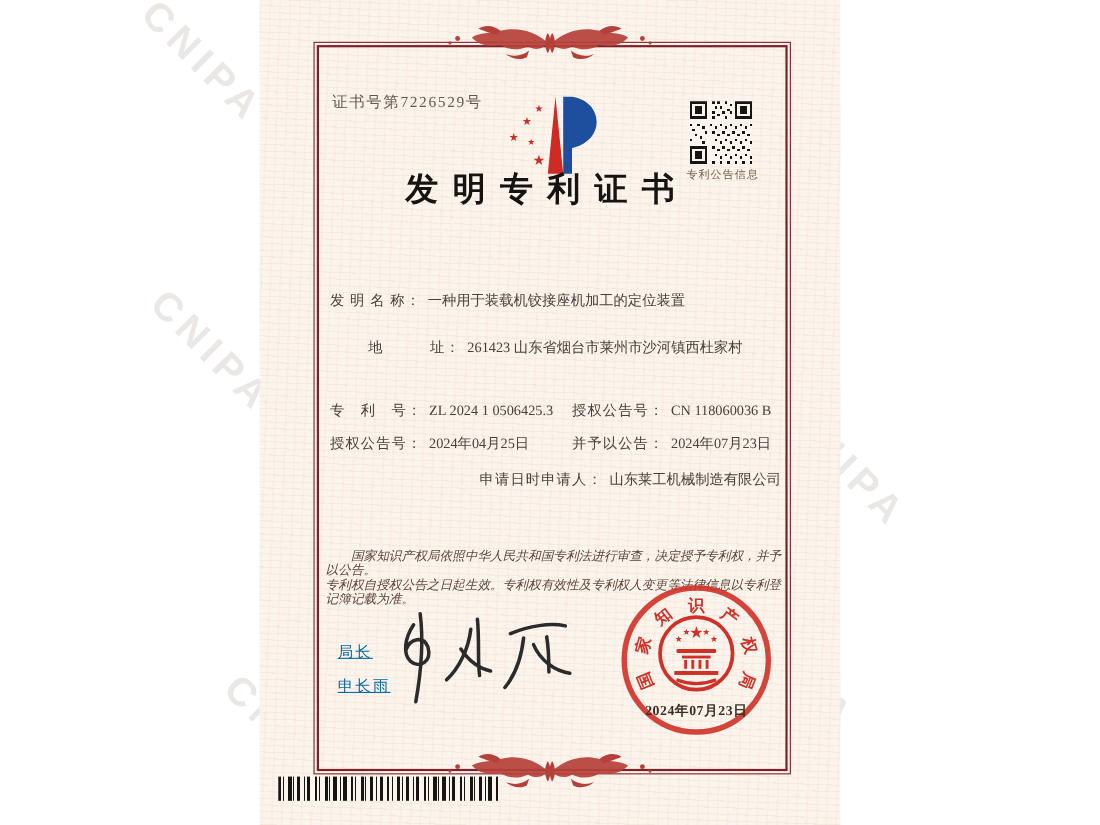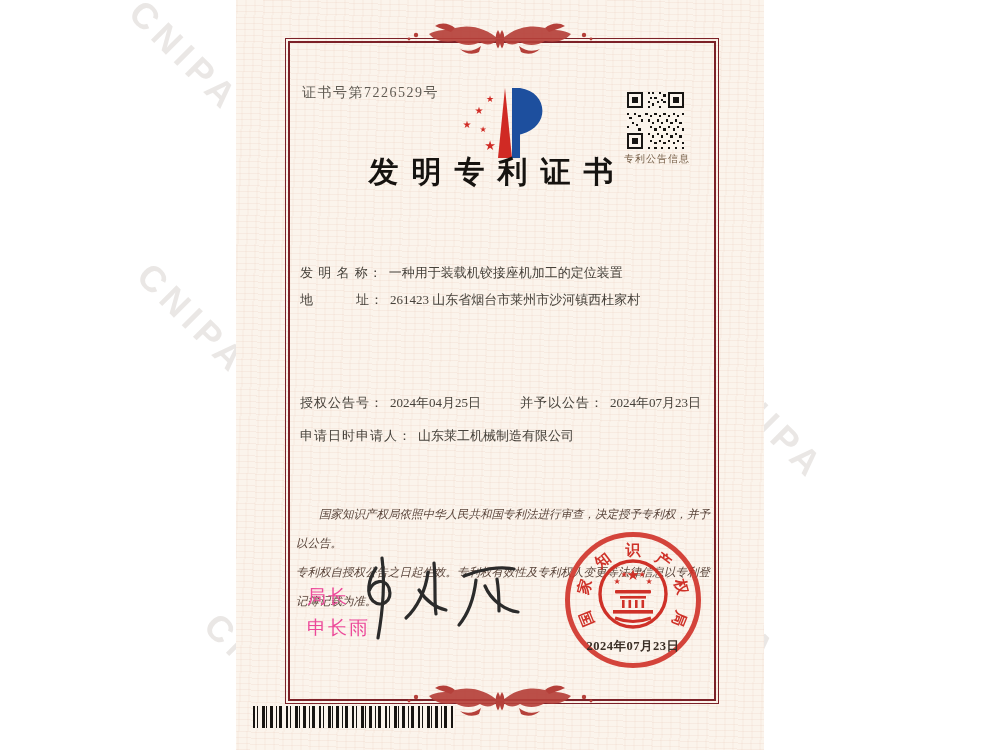--- a/index.html
+++ b/index.html
@@ -36,25 +36,25 @@
 
   .title{position:absolute;left:285px;top:152px;width:412px;text-align:center;
       font-size:30px;font-weight:bold;letter-spacing:13px;padding-left:13px;box-sizing:border-box;
       color:#161310;}
 
   .cert-row{position:absolute;left:300px;width:410px;font-size:13px;color:#46413a;white-space:nowrap;}
   .cert-row .lbl{letter-spacing:1px;}
   .cert-row .val{margin-left:6px;}
   .cert-row .pair2{position:absolute;left:220px;top:0;}
 
-  .notes{position:absolute;left:296px;top:500px;width:414px;font-size:11.5px;line-height:29px;
+  .notes{position:absolute;left:296px;top:500px;width:414px;font-size:11.5px;line-height:13px;
       color:#5a453b;font-style:italic;}
   .notes .l1{text-indent:2em;}
 
-  .signer{position:absolute;left:307px;font-size:19px;color:#ec4899;letter-spacing:2px;}
+  .signer{position:absolute;left:307px;font-size:14px;color:#0369a1;letter-spacing:2px;text-decoration:underline;}
   .signer.t{top:584px;}
   .signer.n{top:615px;}
   .signature{position:absolute;left:348px;top:548px;width:185px;height:105px;}
 
   
   .seal{position:absolute;left:565px;top:532px;width:136px;height:136px;}
   .seal-ring{position:absolute;inset:0;border:5px solid rgba(207,49,40,0.9);border-radius:50%;
       box-sizing:border-box;}
   .seal-arc{position:absolute;inset:0;}
   .seal-arc span{position:absolute;left:50%;top:50%;width:18px;height:18px;margin:-9px 0 0 -9px;
@@ -214,30 +214,36 @@
         <rect x="24" y="24" width="1" height="1"></rect>
     </g>
   </svg>
   <div class="qr-caption">专利公告信息</div>
 
   <div class="title">发明专利证书</div>
 
   <div class="cert-row" style="top:216px;margin-top:48px;">
     <span class="lbl">发 明 名 称：</span><span class="val">一种用于装载机铰接座机加工的定位装置</span>
   </div>
-  <div class="cert-row" style="top:291px;">
+  <div class="cert-row" style="top:307px;text-align:center;">
     <span class="lbl">地　　　址：</span><span class="val">261423 山东省烟台市莱州市沙河镇西杜家村</span>
+  </div>
+  <div class="cert-row" style="top:364px;">
+    <span class="lbl">专　利　号：</span><span class="val">ZL 2024 1 0506425.3</span>
+    <span class="pair2">
+      <span class="lbl">授权公告号：</span><span class="val">CN 118060036 B</span>
+    </span>
   </div>
   <div class="cert-row" style="top:394px;">
     <span class="lbl">授权公告号：</span><span class="val">2024年04月25日</span>
     <span class="pair2">
       <span class="lbl">并予以公告：</span><span class="val">2024年07月23日</span>
     </span>
   </div>
-  <div class="cert-row" style="top:427px;">
+  <div class="cert-row" style="top:427px;text-align:right;">
     <span class="lbl">申请日时申请人：</span><span class="val">山东莱工机械制造有限公司</span>
   </div>
 
   <div class="notes">
     <div class="l1">国家知识产权局依照中华人民共和国专利法进行审查，决定授予专利权，并予以公告。</div>
     <div class="l2">专利权自授权公告之日起生效。专利权有效性及专利权人变更等法律信息以专利登记簿记载为准。</div>
   </div>
 
   <div class="signer t">局长</div>
   <div class="signer n">申长雨</div>

